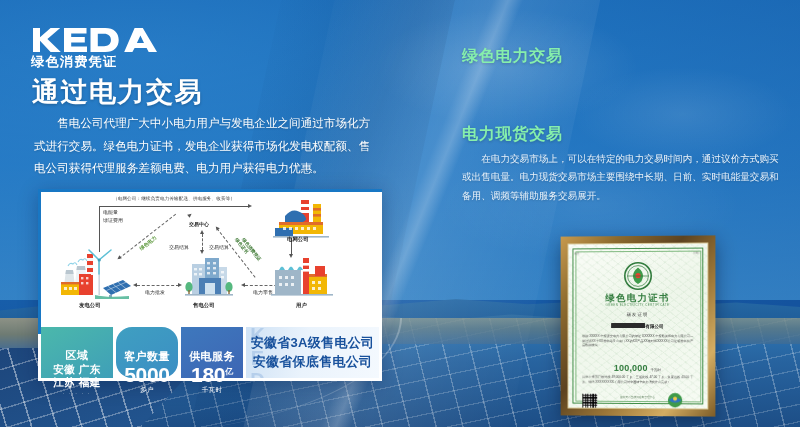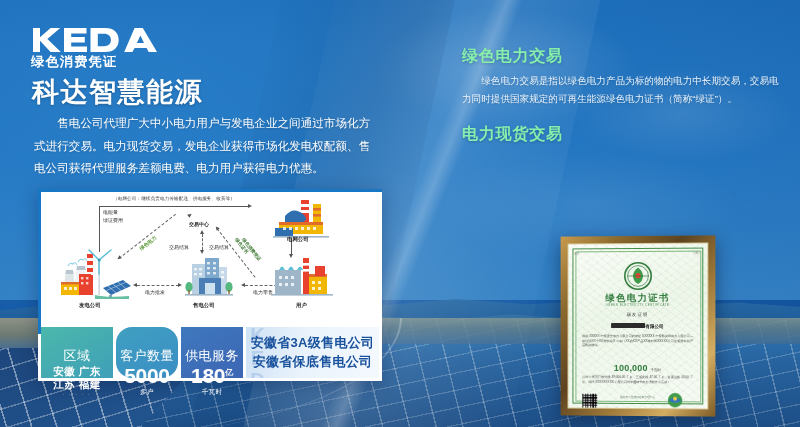--- a/index.html
+++ b/index.html
@@ -161,21 +161,21 @@
     position:relative; color:#fff; text-align:center;
     display:flex; flex-direction:column; align-items:center; justify-content:center;
   }
   .stat.s1{ width:72px; background:linear-gradient(150deg,#4bb8ab 0%, #3f9fb8 100%); }
   .stat.s2{ width:62px; background:linear-gradient(150deg,#3f9fc1 0%, #3b8ec4 100%);border-radius:16px; }
   .stat.s3{ width:62px; background:linear-gradient(150deg,#3e78bd 0%, #3d66b4 100%); }
   .stat.s4{
     flex:1; background:linear-gradient(100deg,#cfe2f5 0%, #eaf3fc 45%, #f4f9fe 100%);
     color:#18519c; overflow:hidden;
   }
-  .stat-ttl{ font-size:13px; font-weight:normal; letter-spacing:.4px;margin-top:39px; }
+  .stat-ttl{ font-size:11px; font-weight:bold; letter-spacing:.4px;margin-top:39px; }
   .stat-big{ font-size:21px; font-weight:bold; line-height:1.02; letter-spacing:-.3px; }
   .stat-big sup{ font-size:8px; vertical-align:super; font-weight:bold; }
   .stat-unit{ font-size:6.6px; margin-top:1px; letter-spacing:.3px; }
   .reg-row{ font-size:10.6px; font-weight:bold; line-height:1.22; letter-spacing:.4px; }
   .reg-dots{ font-size:5px; letter-spacing:1.6px; opacity:.75; margin-top:1px; }
   .s4-wm{
     position:absolute; left:3px; top:-3px; font-size:20px; font-weight:bold;
     color:rgba(90,140,200,.26); letter-spacing:.5px;
     writing-mode:vertical-rl; text-orientation:upright; line-height:.82;
   }
@@ -292,22 +292,22 @@
         <path d="M33 1 h22.5 v5.6 H40.2 v3.5 h13.6 v5.3 H40.2 v4 h15.8 V25 H33 Z"></path>
 
         <path d="M59.5 1 h14.8 c8.4 0 13.4 4.7 13.4 12 0 7.3-5 12-13.4 12 H59.5 Z M66.8 6.8 v12.4 h6.3 c4.2 0 6.8-2.3 6.8-6.2 0-3.9-2.6-6.2-6.8-6.2 Z"></path>
 
         <path d="M103.6 1 h8.2 L126 25 h-8.3 l-2.1-4.1 h-12 L101.4 25 H93.2 Z m2.3 14.9 h7.1 L109.4 8.4 Z"></path>
       </g>
     </svg>
     <div class="logo-sub">绿色消费凭证</div>
   </div>
 
-  <div class="title">科达智慧能源</div>
-  <div class="lead">售电公司代理广大中小电力用户与发电企业之间通过市场化方式进行交易。电力现货交易，发电企业获得市场化发电权配额、售电公司获得代理服务差额电费、电力用户获得电力优惠。</div>
+  <div class="title">通过电力交易</div>
+  <div class="lead">售电公司代理广大中小电力用户与发电企业之间通过市场化方式进行交易。绿色电力证书，发电企业获得市场化发电权配额、售电公司获得代理服务差额电费、电力用户获得电力优惠。</div>
 
   <div class="card">
     <div class="card-rule-top"></div>
     <div class="card-rule-left"></div>
 
     <div class="diagram">
 
       <div class="dg-note">（电网公司：继续负责电力传输配送、供电服务、收费等）</div>
 
       <div class="dg-line" style="left:58px;top:14px;width:1px;height:46px;"></div>
@@ -506,23 +506,23 @@
 
       <div class="stat s4">
         <div class="s4-wm">KEDA</div>
         <div class="s4-txt">安徽省3A级售电公司</div>
         <div class="s4-txt">安徽省保底售电公司</div>
       </div>
     </div>
   </div>
 
   <div class="r-h1" style="left:462px;top:46px;">绿色电力交易</div>
-  <div class="r-p" style="left:462px;top:72px;width:324px;">绿色电力交易是指以绿色电力产品为标的物的电力中长期交易，交易电力同时提供国家规定的可再生能源绿色电力证书（简称“绿证”）。</div>
 
   <div class="r-h1" style="left:462px;top:124px;">电力现货交易</div>
+  <div class="r-p" style="left:462px;top:150px;width:324px;">在电力交易市场上，可以在特定的电力交易时间内，通过议价方式购买或出售电量。电力现货交易市场主要围绕中长期、日前、实时电能量交易和备用、调频等辅助服务交易展开。</div>
 
   <div class="cert-frame">
     <div class="cert-in">
       <div class="cert-guil"></div>
       <div class="cert-bd"></div>
       <div class="cert-bd2"></div>
 
       <div class="cert-top">
         <span>编号：</span>
         <span>日期：</span>

